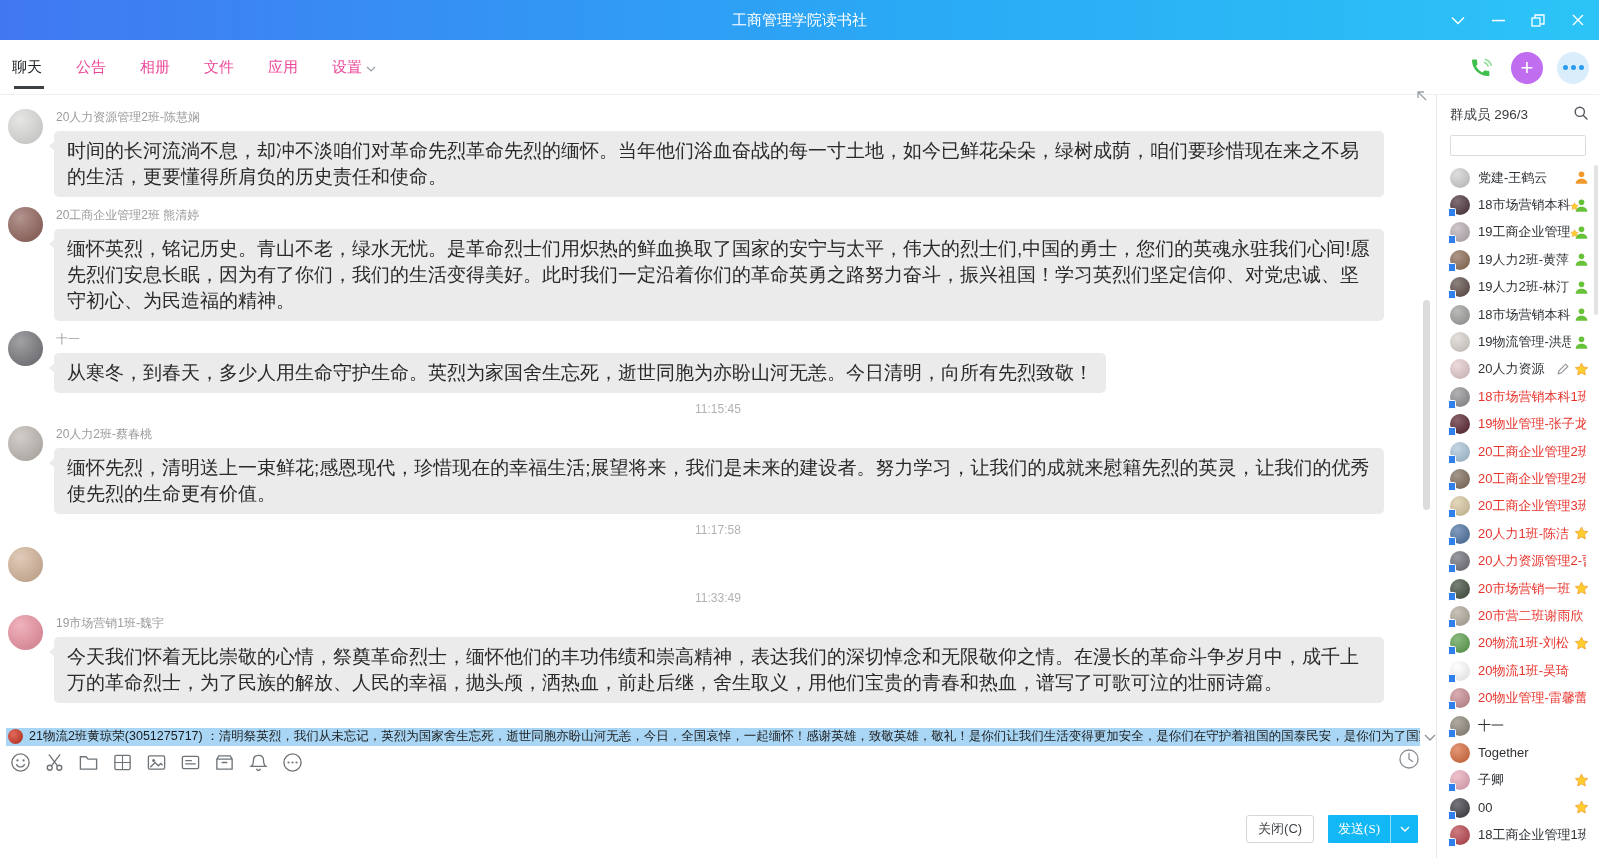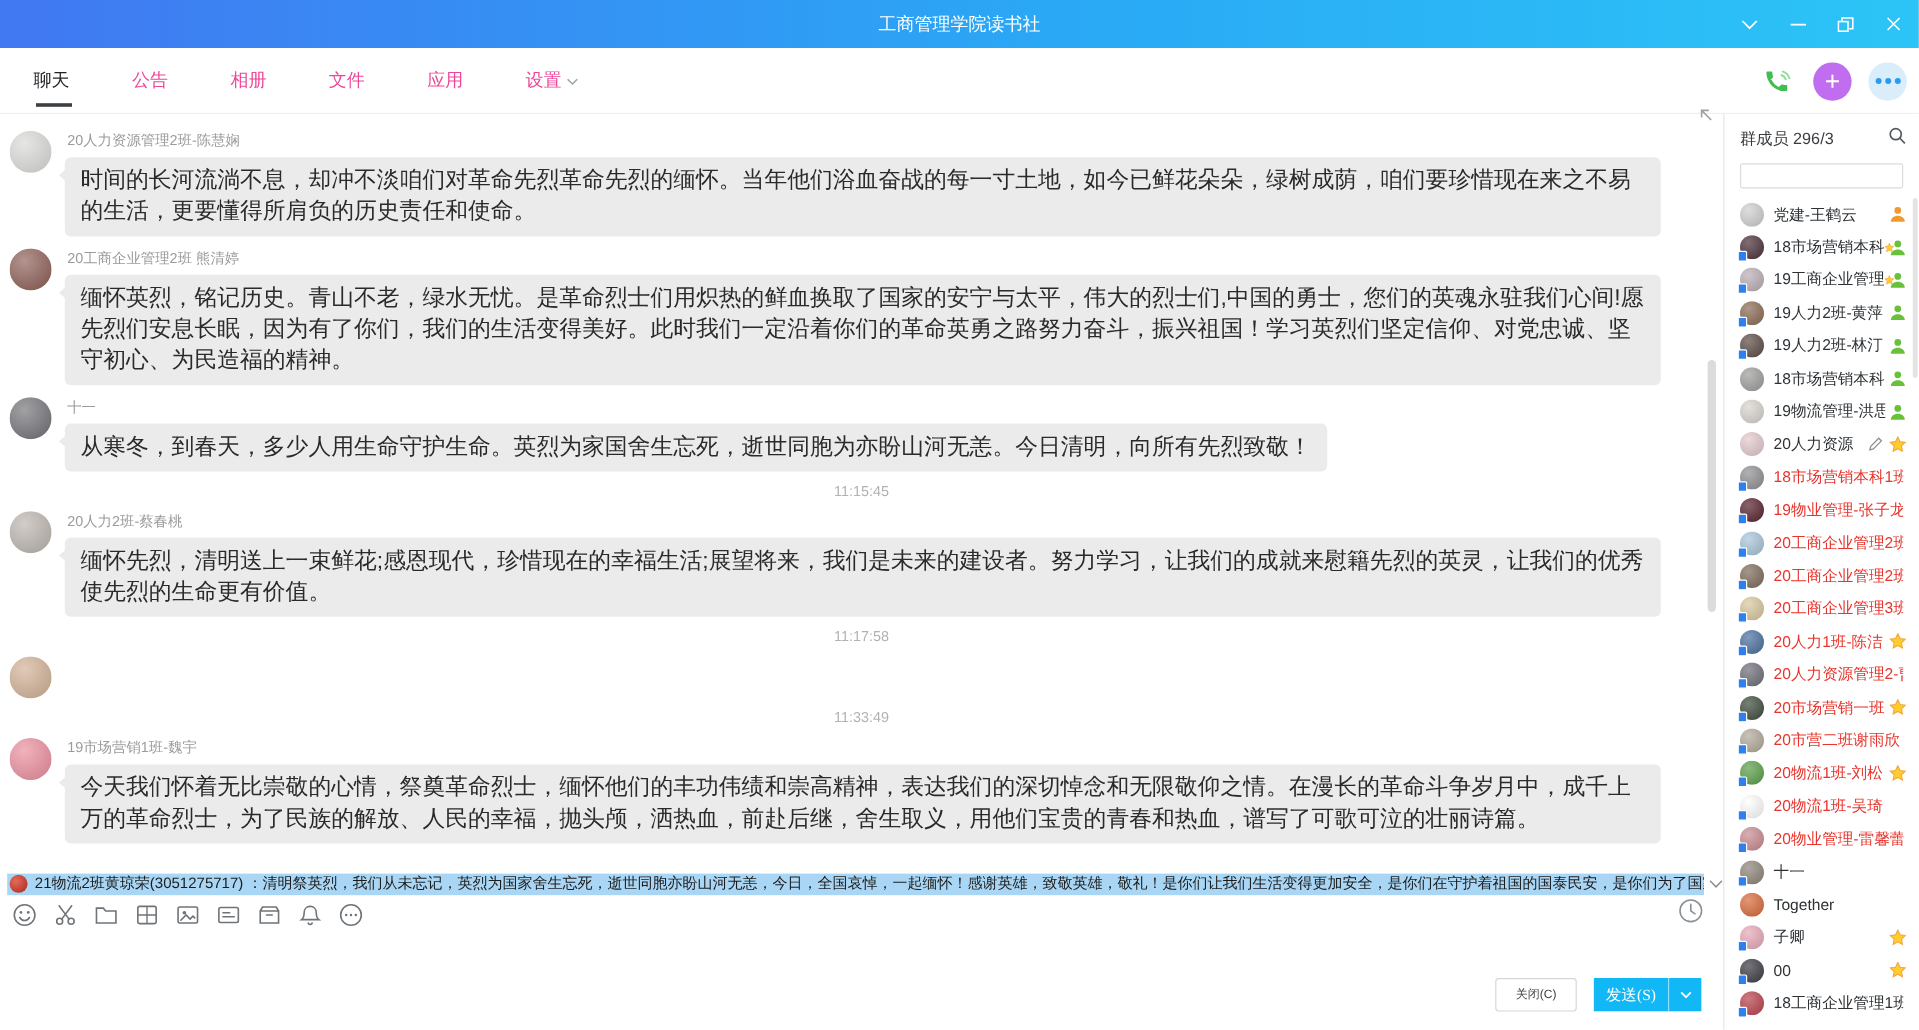--- a/index.html
+++ b/index.html
@@ -11,21 +11,21 @@
     background:linear-gradient(90deg,#4178f2 0%,#2aa8f5 55%,#2cc4f7 100%);
     display:flex; align-items:center; justify-content:center; }
   .titlebar .title { color:#fff; font-size:15px; }
   .win-controls { position:absolute; right:8px; top:0; height:40px; display:flex; align-items:center; gap:14px; }
   .win-btn { width:26px; height:26px; display:flex; align-items:center; justify-content:center; cursor:pointer; }
   .win-btn svg { display:block; }
 
   
   .tabbar { position:absolute; left:0; top:40px; width:1599px; height:55px; background:#fff;
     border-bottom:1px solid #eef0f2; }
-  .tabs { position:absolute; left:28px; top:0; height:55px; display:flex; align-items:center; gap:52px; }
+  .tabs { position:absolute; left:12px; top:0; height:55px; display:flex; align-items:center; gap:34px; }
   .tab { font-size:15px; color:#ec4899; cursor:pointer; position:relative; height:55px;
     display:flex; align-items:center; gap:4px; }
   .tab.active { color:#1f2226; }
   .tab.active::after { content:""; position:absolute; left:2px; bottom:6px; width:30px; height:3px; background:#3c4043; }
   .tabbar-actions { position:absolute; right:10px; top:0; height:55px; display:flex; align-items:center; gap:14px; }
   .round-btn { width:32px; height:32px; border-radius:50%; display:flex; align-items:center; justify-content:center; cursor:pointer; }
   .plus-btn { background:#c06df0; color:#fff; font-size:22px; line-height:1; }
   .more-btn { background:#d9edfb; }
   .dot { width:5px; height:5px; border-radius:50%; background:#2a9cf0; display:inline-block; margin:0 1.5px; }
 
@@ -55,21 +55,21 @@
   .toolbar { flex:0 0 auto; height:34px; display:flex; align-items:center; gap:10px; padding:0 8px; position:relative; }
   .tool { width:24px; height:24px; display:flex; align-items:center; justify-content:center; cursor:pointer; color:#6f7478; }
   .tool svg { display:block; }
   .clock-btn { position:absolute; right:16px; top:2px; cursor:pointer; }
 
   .input-space { flex:1 0 auto; }
 
   
   .btn-row { flex:0 0 auto; height:58px; display:flex; align-items:center; justify-content:flex-end; gap:14px; padding-right:18px; }
   .btn-close { min-width:68px; height:28px; background:#fff; border:1px solid #d7d7d7; border-radius:3px;
-    font-size:10px; color:#3f4347; display:flex; align-items:center; justify-content:center; cursor:pointer; }
+    font-size:13px; color:#3f4347; display:flex; align-items:center; justify-content:center; cursor:pointer; }
   .btn-send-group { display:flex; height:28px; border-radius:1px; overflow:hidden; cursor:pointer;font-family:Liberation Serif, serif; }
   .btn-send { min-width:58px; background:#12b7f5; color:#fff; font-size:13px; display:flex; align-items:center; justify-content:center; padding:0 10px; }
   .btn-send-arrow { width:28px; background:#12b7f5; border-left:1px solid rgba(255,255,255,.55);
     display:flex; align-items:center; justify-content:center; }
 
   
   .sidebar { position:absolute; right:0; top:95px; width:163px; bottom:0; background:#fff;
     border-left:1px solid #e7e7e7; overflow:hidden; }
   .sb-header { display:flex; align-items:center; padding:10px 10px 4px 13px; }
   .sb-title { font-size:13.5px; color:#3a3d40; white-space:nowrap; overflow:hidden; flex:1; }

